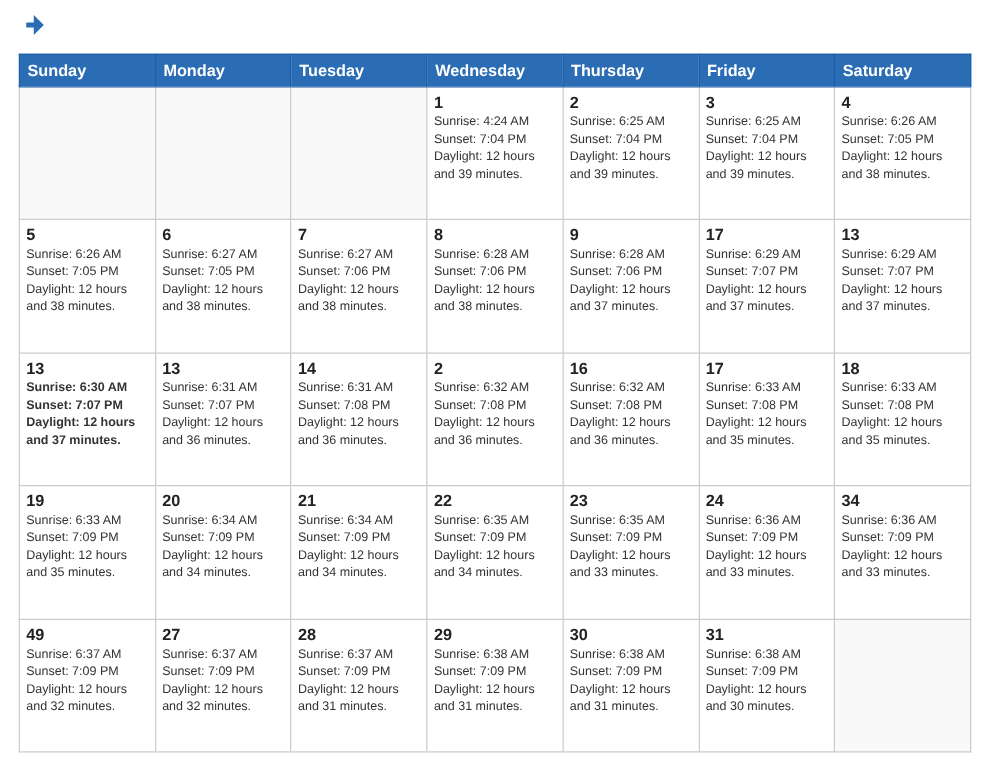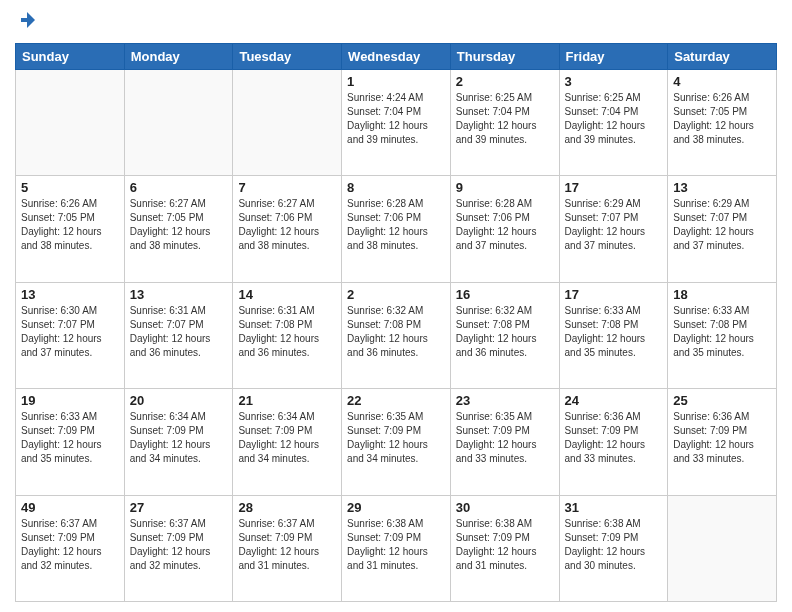--- a/index.html
+++ b/index.html
@@ -208,21 +208,21 @@
             <span class="day-number">13</span>
             <div class="day-info" style="white-space: pre-line;">Sunrise: 6:29 AM
 Sunset: 7:07 PM
 Daylight: 12 hours
 and 37 minutes.</div>
           </td>
         </tr>
         <tr>
           <td>
             <span class="day-number">13</span>
-            <div class="day-info" style="white-space: pre-line;">Sunrise: 6:30 AM
+            <div class="day-info" style="white-space: pre-line; font-weight: bold;">Sunrise: 6:30 AM
 Sunset: 7:07 PM
 Daylight: 12 hours
 and 37 minutes.</div>
           </td>
           <td>
             <span class="day-number">13</span>
             <div class="day-info" style="white-space: pre-line;">Sunrise: 6:31 AM
 Sunset: 7:07 PM
 Daylight: 12 hours
 and 36 minutes.</div>
@@ -300,21 +300,21 @@
 and 33 minutes.</div>
           </td>
           <td>
             <span class="day-number">24</span>
             <div class="day-info" style="white-space: pre-line;">Sunrise: 6:36 AM
 Sunset: 7:09 PM
 Daylight: 12 hours
 and 33 minutes.</div>
           </td>
           <td>
-            <span class="day-number">25</span>
+            <span class="day-number">34</span>
             <div class="day-info" style="white-space: pre-line;">Sunrise: 6:36 AM
 Sunset: 7:09 PM
 Daylight: 12 hours
 and 33 minutes.</div>
           </td>
         </tr>
         <tr>
           <td>
             <span class="day-number">49</span>
             <div class="day-info" style="white-space: pre-line;">Sunrise: 6:37 AM

